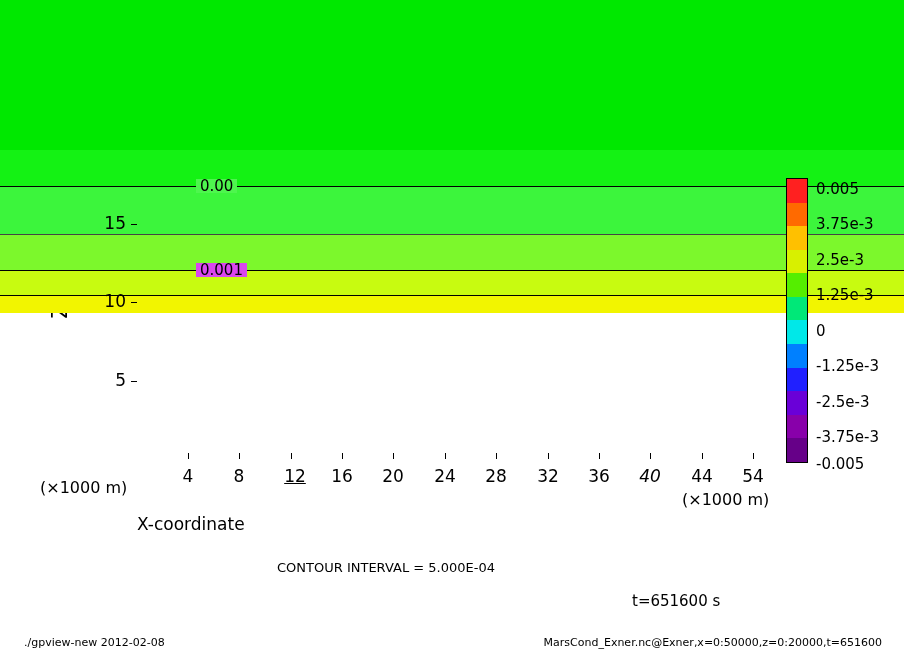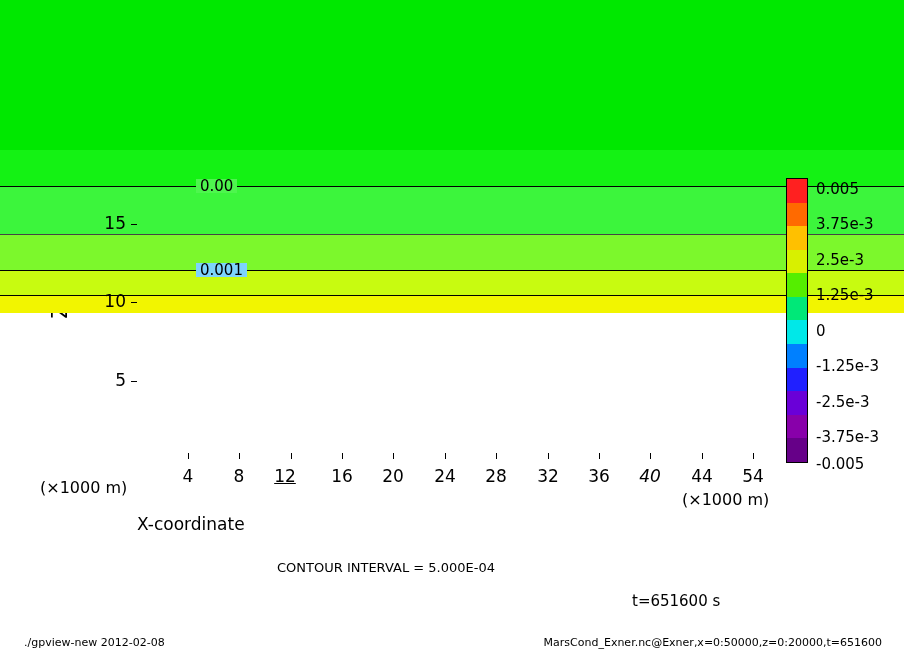--- a/index.html
+++ b/index.html
@@ -179,33 +179,33 @@
   <div class="band" style="top:234px; height:36px;  background:#7cf82c;"></div>
   <div class="band" style="top:270px; height:25px;  background:#c8fb10;"></div>
   <div class="band" style="top:295px; height:18px;  background:#f2f500;"></div>
 
   <div class="contour-line" style="top:186px;"></div>
   <div class="contour-line" style="top:270px;"></div>
   <div class="contour-line" style="top:295px; border-top-width:1.2px;"></div>
   <div class="contour-line" style="top:234px; border-top-width:0.8px; border-top-color:#444;"></div>
 
   <div class="contour-label on-green" style="left:196px; top:179px;">0.00</div>
-  <div class="contour-label" style="left:196px; top:263px; background:#7dd3fc;">0.001</div>
+  <div class="contour-label" style="left:196px; top:263px; background:#d946ef;">0.001</div>
 </div>
 
 <div class="ytick-label abs" style="left:86px; top:213px;">15</div>
 <div class="ytick-label abs" style="left:86px; top:291px;">10</div>
 <div class="ytick-label abs" style="left:86px; top:370px;">5</div>
 <div class="tick-mark-y abs" style="left:131px; top:224px;"></div>
 <div class="tick-mark-y abs" style="left:131px; top:302px;"></div>
 <div class="tick-mark-y abs" style="left:131px; top:381px;"></div>
 
 <div class="xtick-label abs" style="left:168px; top:466px;">4</div>
 <div class="xtick-label abs" style="left:219px; top:466px;">8</div>
-<div class="xtick-label abs" style="left:265px; top:466px;text-decoration:underline;">12</div>
+<div class="xtick-label abs" style="left:275px; top:466px;text-decoration:underline;">12</div>
 <div class="xtick-label abs" style="left:322px; top:466px;">16</div>
 <div class="xtick-label abs" style="left:373px; top:466px;">20</div>
 <div class="xtick-label abs" style="left:425px; top:466px;">24</div>
 <div class="xtick-label abs" style="left:476px; top:466px;">28</div>
 <div class="xtick-label abs" style="left:528px; top:466px;">32</div>
 <div class="xtick-label abs" style="left:579px; top:466px;">36</div>
 <div class="xtick-label abs" style="left:630px; top:466px;font-style:italic;">40</div>
 <div class="xtick-label abs" style="left:682px; top:466px;">44</div>
 <div class="xtick-label abs" style="left:733px; top:466px;">54</div>
 

